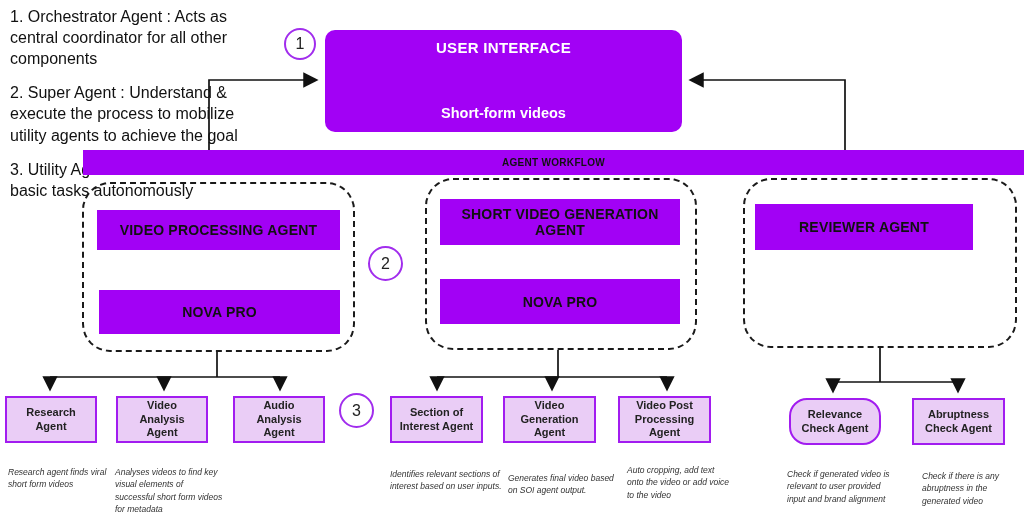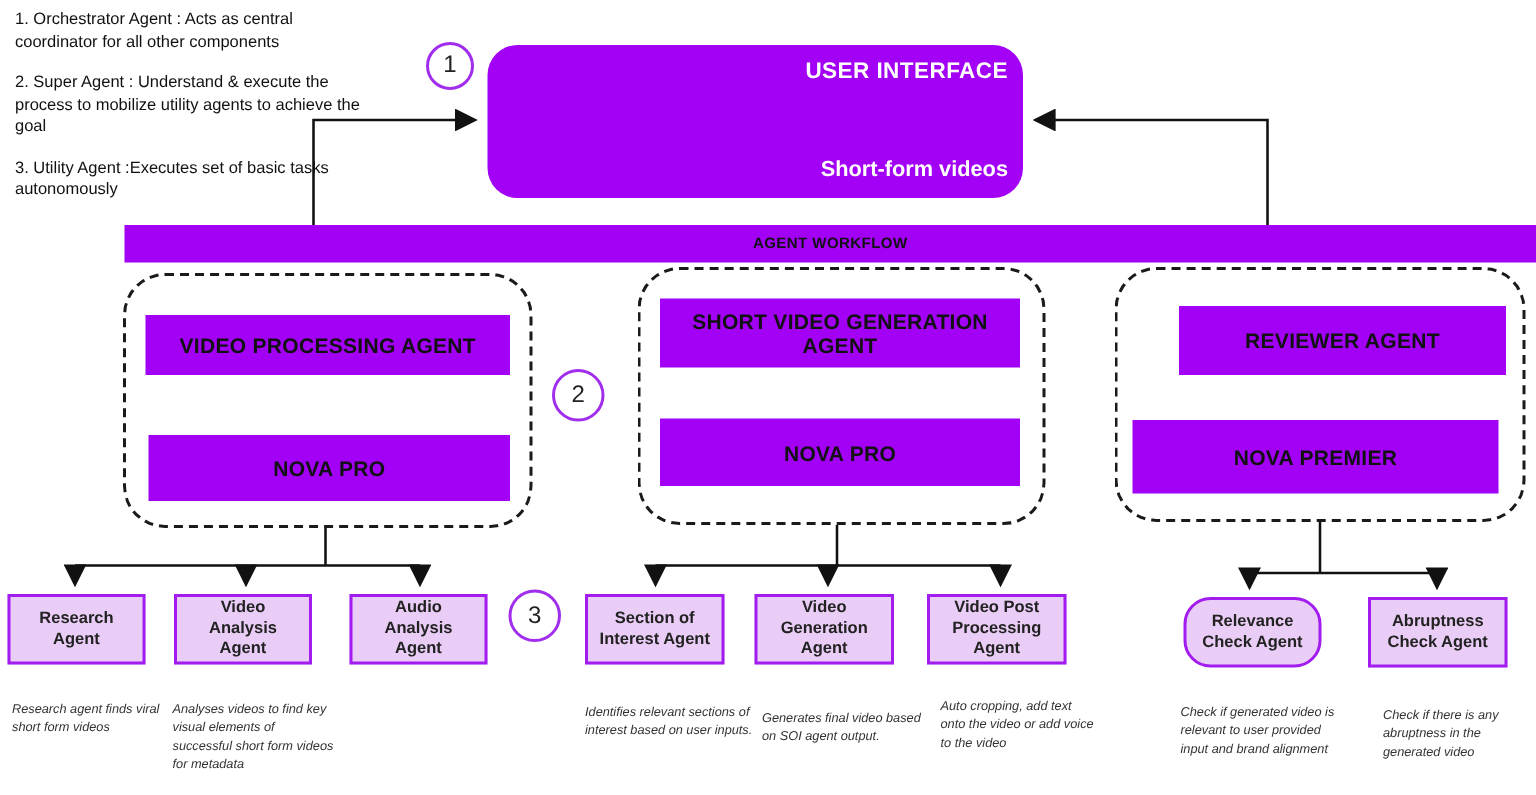--- a/index.html
+++ b/index.html
@@ -3,35 +3,35 @@
 <meta charset="utf-8">
 <style>
   html,body{margin:0;padding:0;background:#ffffff;}
   #canvas{
     position:relative;width:1024px;height:530px;background:#ffffff;overflow:hidden;
     font-family:"Liberation Sans", sans-serif;color:#111;
   }
   .abs{position:absolute;}
 
   
-  #notes{left:10px;top:6px;width:238px;font-size:11px;line-height:1.32;color:#111;}
+  #notes{left:10px;top:6px;width:238px;font-size:16px;line-height:1.32;color:#111;}
   #notes p{margin:0 0 13px 0;}
 
   
   .step-circle{
     width:32px;height:32px;border:2px solid #a12ded;border-radius:50%;
     background:#ffffff;display:flex;align-items:center;justify-content:center;
     font-size:16px;color:#222;box-sizing:border-box;
   }
 
   
   #ui-box{
-    left:325px;top:30px;width:357px;height:102px;background:#a201f5;border-radius:20px;
+    left:325px;top:30px;width:357px;height:102px;background:#a201f5;border-radius:10px;
     display:flex;flex-direction:column;justify-content:space-between;
-    padding:9px 10px 11px 10px;box-sizing:border-box;text-align:right;
+    padding:9px 10px 11px 10px;box-sizing:border-box;text-align:center;
   }
   #ui-box .ui-title{color:#fff;font-weight:bold;font-size:15px;letter-spacing:.3px;}
   #ui-box .ui-sub{color:#fff;font-weight:bold;font-size:14.5px;}
 
   
   #banner{
     left:83px;top:150px;width:941px;height:25px;background:#a201f5;
     display:flex;align-items:center;justify-content:center;
     font-size:10px;font-weight:bold;color:#111;letter-spacing:.3px;
   }
@@ -44,21 +44,21 @@
   #group-2{left:425px;top:178px;width:272px;height:172px;}
   #group-3{left:743px;top:178px;width:274px;height:170px;}
   .pbox{
     position:absolute;background:#a201f5;display:flex;align-items:center;justify-content:center;
     font-size:14px;font-weight:bold;color:#111;letter-spacing:.2px;text-align:center;
   }
   #group-1 .agent{left:13px;top:26px;width:243px;height:40px;}
   #group-1 .model{left:15px;top:106px;width:241px;height:44px;}
   #group-2 .agent{left:13px;top:19px;width:240px;height:46px;}
   #group-2 .model{left:13px;top:99px;width:240px;height:45px;}
-  #group-3 .agent{left:10px;top:24px;width:218px;height:46px;margin-left:31px;}
+  #group-3 .agent{left:10px;top:24px;width:218px;height:46px;}
   #group-3 .model{left:10px;top:100px;width:244px;height:49px;}
 
   
   .ubox{
     position:absolute;top:396px;height:47px;background:#eacdf6;border:2.5px solid #a21cf0;
     box-sizing:border-box;display:flex;align-items:center;justify-content:center;
     text-align:center;font-size:11px;font-weight:600;color:#222;line-height:1.25;
     padding:0 14px;
   }
   #ubox-0{left:5px;width:92px;}
@@ -142,21 +142,20 @@
   <div id="group-1" class="group abs">
     <div class="pbox agent">VIDEO PROCESSING AGENT</div>
     <div class="pbox model">NOVA PRO</div>
   </div>
   <div id="group-2" class="group abs">
     <div class="pbox agent">SHORT VIDEO GENERATION AGENT</div>
     <div class="pbox model">NOVA PRO</div>
   </div>
   <div id="group-3" class="group abs">
     <div class="pbox agent">REVIEWER AGENT</div>
-    <div class="pbox model">NOVA PREMIER</div>
   </div>
 
   <div id="ubox-0" class="ubox">Research Agent</div>
   <div id="ubox-1" class="ubox">Video Analysis Agent</div>
   <div id="ubox-2" class="ubox">Audio Analysis Agent</div>
   <div id="ubox-3" class="ubox">Section of Interest Agent</div>
   <div id="ubox-4" class="ubox">Video Generation Agent</div>
   <div id="ubox-5" class="ubox">Video Post Processing Agent</div>
   <div id="ubox-6" class="ubox">Relevance Check Agent</div>
   <div id="ubox-7" class="ubox">Abruptness Check Agent</div>

